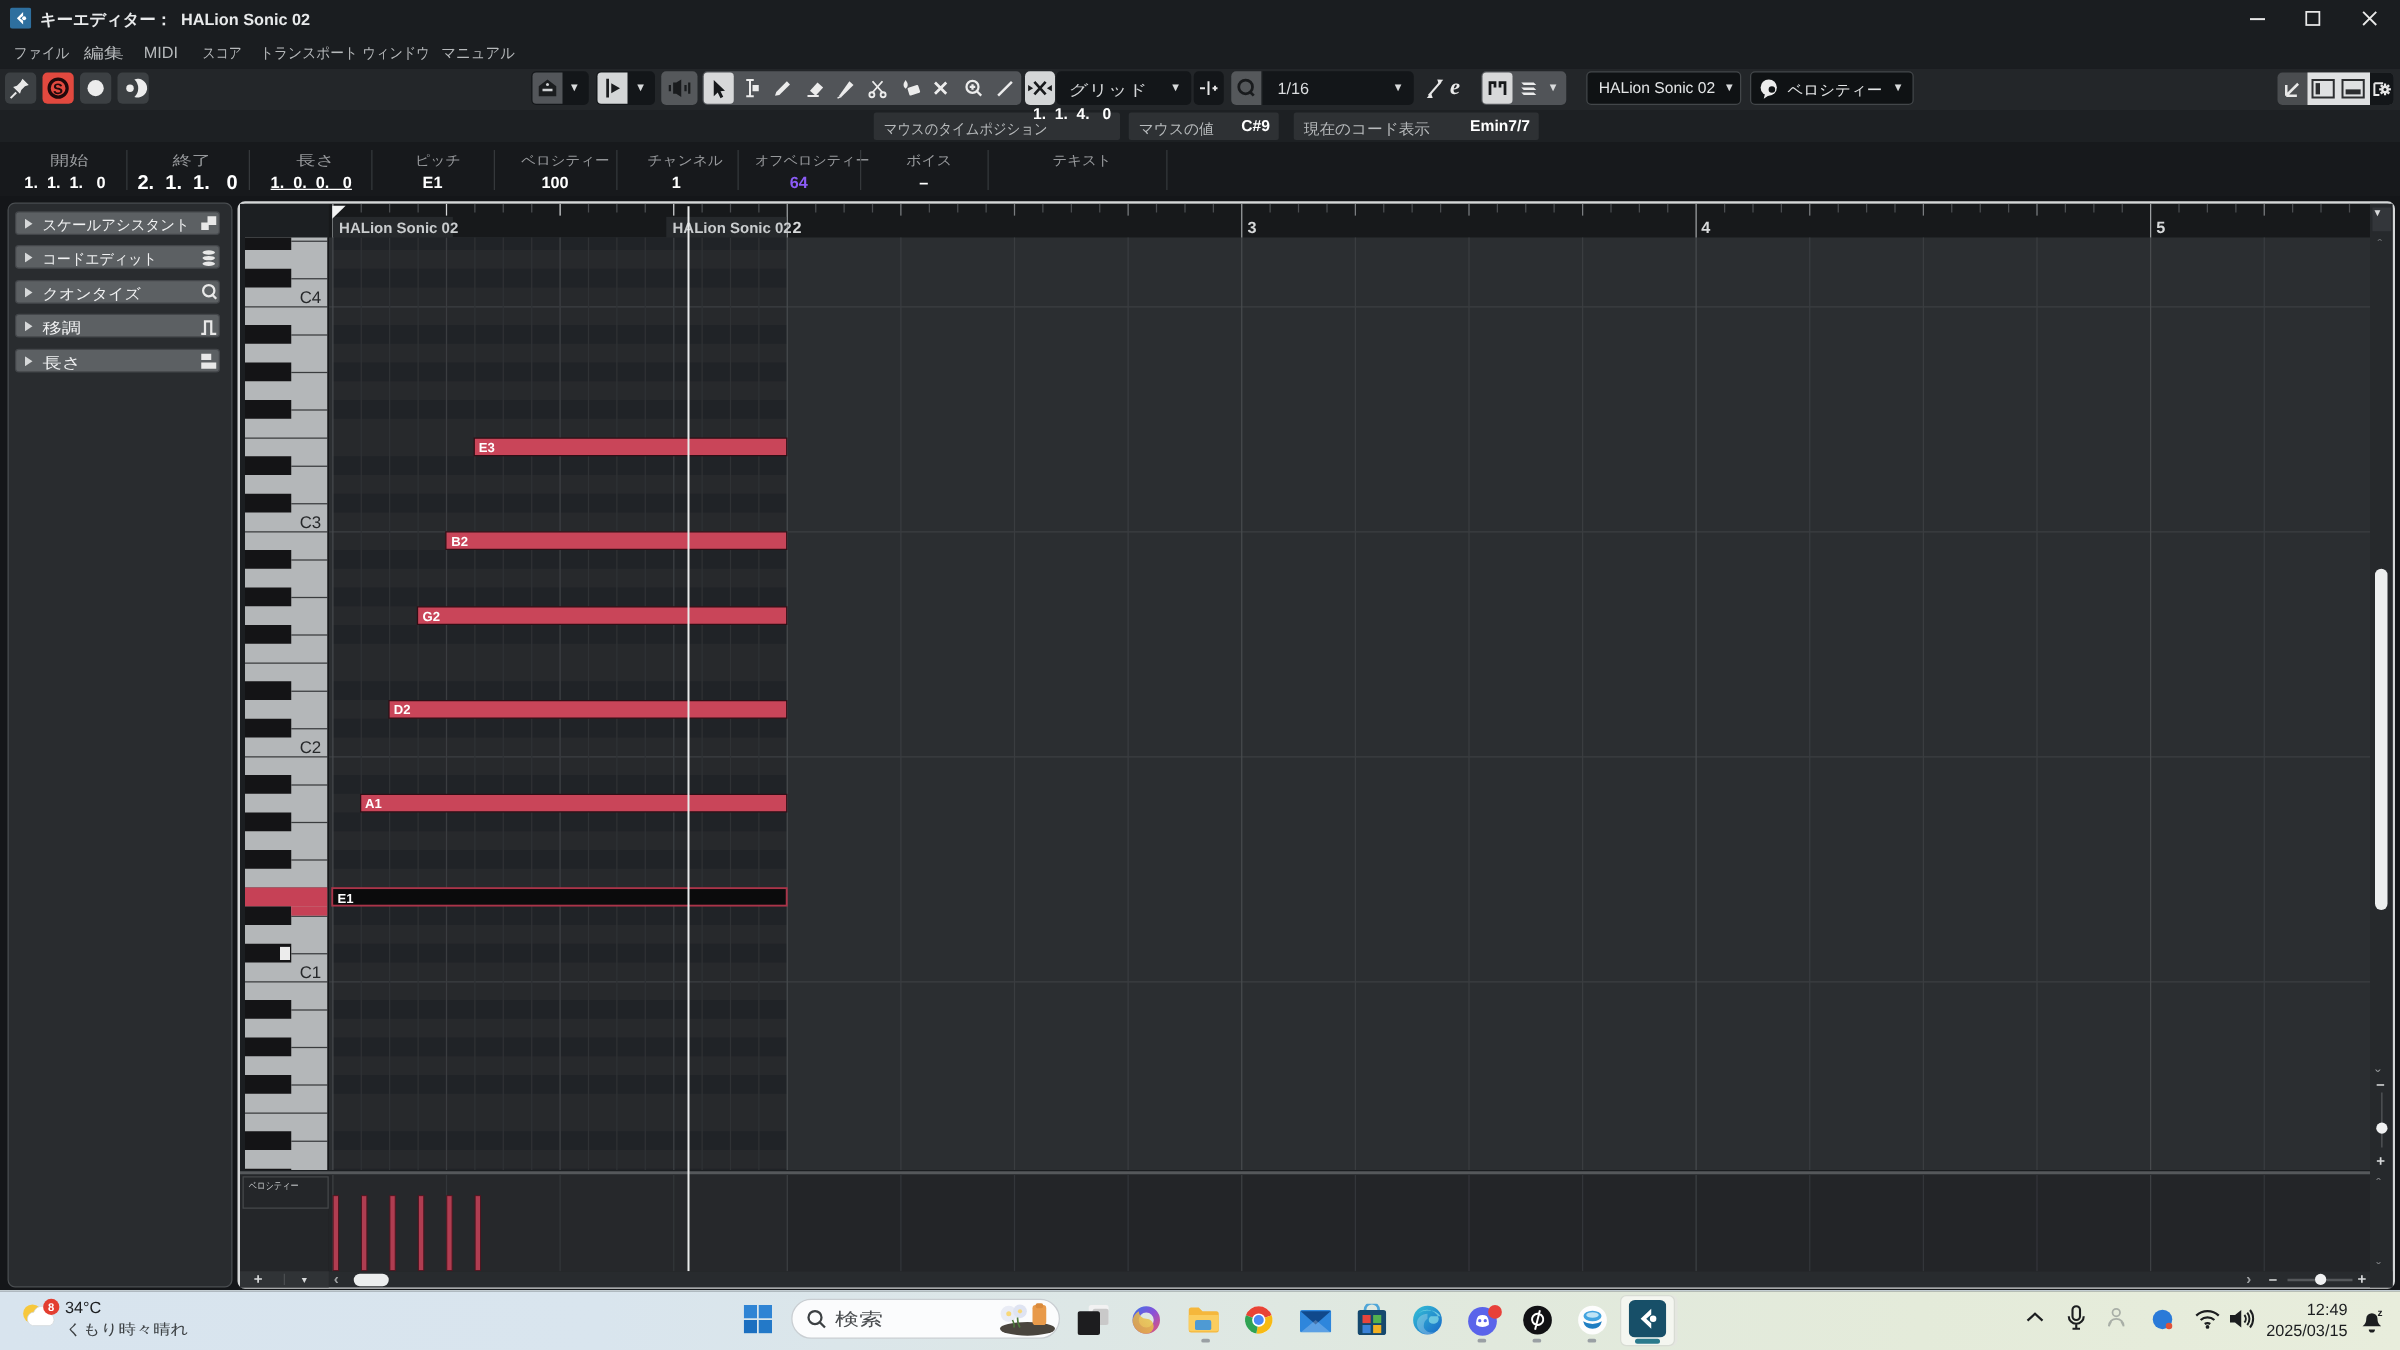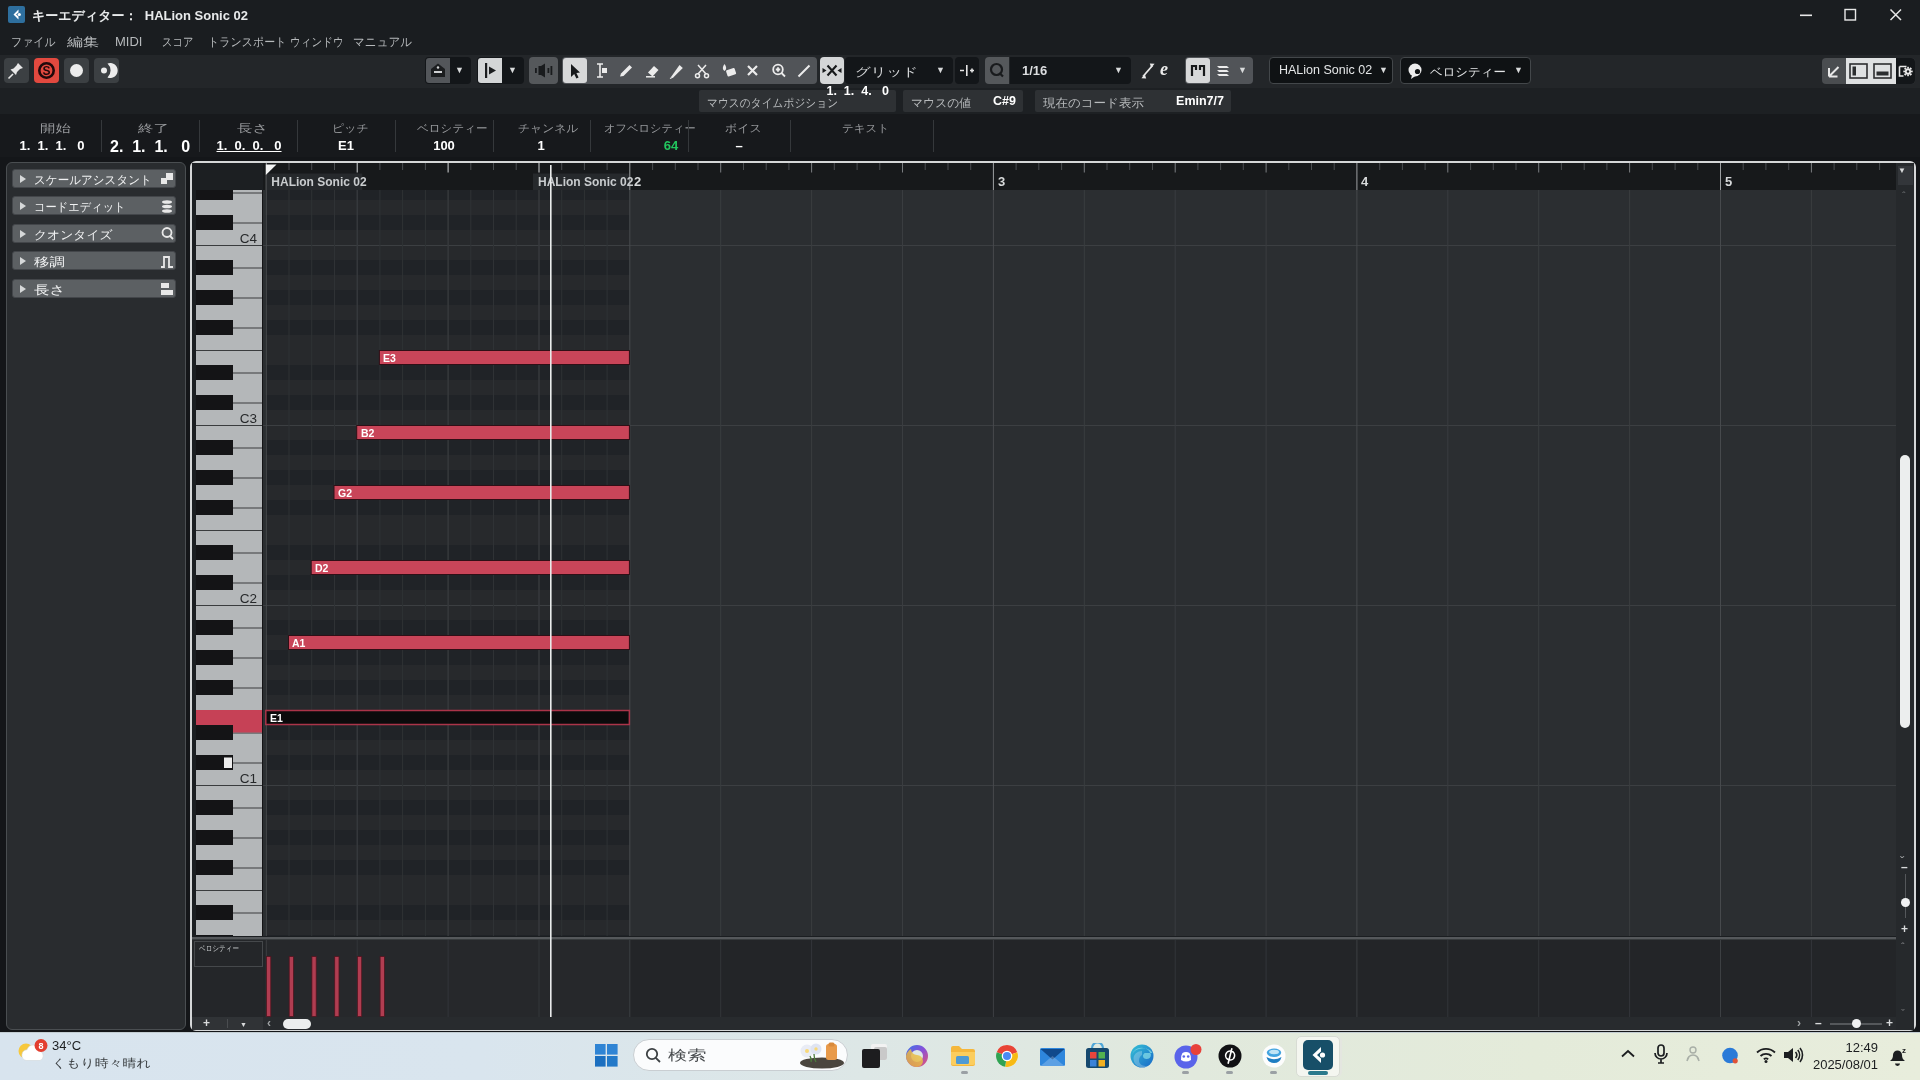--- a/index.html
+++ b/index.html
@@ -114,21 +114,21 @@
         <path d="M5 13.5 h4 M11.8 8 v11 M15 13.5 h4 M17 11.5 v4"></path>
       </g>
     </svg></div>
 <div style="position:absolute;left:985px;top:57px;width:24px;height:27px;background:#55585b;border-radius:4px 0 0 4px;"><svg width="24" height="27">
       <g stroke="#191b1d" stroke-width="2.2" fill="none">
         <circle cx="11.5" cy="12.5" r="5.5"></circle>
         <path d="M14.5 16 L18 19.5"></path>
       </g>
     </svg></div>
 <div style="position:absolute;left:1010px;top:57px;width:121px;height:27px;background:#131619;border-radius:0 4px 4px 0;"></div>
-<div style="position:absolute;left:1022px;top:63px;font-size:13px;color:#dcdee0;font-weight:bold;white-space:nowrap;">1/16</div>
+<div style="position:absolute;left:1022px;top:63px;font-size:13px;color:#dcdee0;font-weight:normal;white-space:nowrap;">1/16</div>
 <div style="position:absolute;left:1114px;top:65px;font-size:9px;color:#d8dadb;font-weight:normal;white-space:nowrap;">▼</div>
 <svg style="position:absolute;left:1136px;top:58px" width="24" height="25">
 <path d="M7 18.5 L16.5 7.5" stroke="#e8e8e8" stroke-width="1.8" fill="none"></path>
 <path d="M13.8 5.6 L18.6 5.7 L15.2 9.7 Z" fill="#e8e8e8"></path>
 <path d="M10.2 20.4 L5.4 20.3 L8.8 16.3 Z" fill="#e8e8e8"></path>
   </svg>
 <div style="position:absolute;left:1160px;top:59px;font-size:18px;color:#ececec;font-weight:normal;white-space:nowrap;"><i style="font-family:'Liberation Serif',serif;font-weight:bold">e</i></div>
 <div style="position:absolute;left:1185px;top:57px;width:68px;height:27px;background:#515458;border-radius:4px;"></div>
 <div style="position:absolute;left:1186px;top:58px;width:24px;height:25px;background:#d7d8d9;border-radius:3px;"><svg width="24" height="25">
       <path d="M6 18 V8 h4 v4 M18 18 V8 h-4 v4" stroke="#17191b" stroke-width="2.2" fill="none"></path>
@@ -195,21 +195,21 @@
 <div style="position:absolute;left:150px;top:138px;font-size:16px;color:#ffffff;font-weight:bold;white-space:nowrap;transform:translateX(-50%);">2.&nbsp; 1.&nbsp; 1.&nbsp; &nbsp;0</div>
 <div style="position:absolute;left:237.0px;top:121px;font-size:11px;color:#97999c;font-weight:normal;white-space:nowrap;transform:scaleX(1.399);transform-origin:0 50%;">長さ</div>
 <div style="position:absolute;left:249px;top:138px;font-size:13px;color:#ffffff;font-weight:bold;white-space:nowrap;transform:translateX(-50%);text-decoration:underline;">1.&nbsp; 0.&nbsp; 0.&nbsp; &nbsp;0</div>
 <div style="position:absolute;left:332.0px;top:121px;font-size:11px;color:#97999c;font-weight:normal;white-space:nowrap;transform:scaleX(1.088);transform-origin:0 50%;">ピッチ</div>
 <div style="position:absolute;left:346px;top:138px;font-size:13px;color:#ffffff;font-weight:bold;white-space:nowrap;transform:translateX(-50%);">E1</div>
 <div style="position:absolute;left:417.0px;top:121px;font-size:11px;color:#97999c;font-weight:normal;white-space:nowrap;transform:scaleX(1.049);transform-origin:0 50%;">ベロシティー</div>
 <div style="position:absolute;left:444px;top:138px;font-size:13px;color:#ffffff;font-weight:bold;white-space:nowrap;transform:translateX(-50%);">100</div>
 <div style="position:absolute;left:518.0px;top:121px;font-size:11px;color:#97999c;font-weight:normal;white-space:nowrap;transform:scaleX(1.072);transform-origin:0 50%;">チャンネル</div>
 <div style="position:absolute;left:541px;top:138px;font-size:13px;color:#ffffff;font-weight:bold;white-space:nowrap;transform:translateX(-50%);">1</div>
 <div style="position:absolute;left:604.0px;top:121px;font-size:11px;color:#97999c;font-weight:normal;white-space:nowrap;transform:scaleX(1.020);transform-origin:0 50%;">オフベロシティー</div>
-<div style="position:absolute;left:639px;top:138px;font-size:13px;color:#22c55e;font-weight:bold;white-space:nowrap;transform:translateX(-50%);margin-left:32px;">64</div>
+<div style="position:absolute;left:639px;top:138px;font-size:13px;color:#8b5cf6;font-weight:bold;white-space:nowrap;transform:translateX(-50%);">64</div>
 <div style="position:absolute;left:725.0px;top:121px;font-size:11px;color:#97999c;font-weight:normal;white-space:nowrap;transform:scaleX(1.088);transform-origin:0 50%;">ボイス</div>
 <div style="position:absolute;left:739px;top:138px;font-size:13px;color:#ffffff;font-weight:bold;white-space:nowrap;transform:translateX(-50%);">–</div>
 <div style="position:absolute;left:842.0px;top:121px;font-size:11px;color:#97999c;font-weight:normal;white-space:nowrap;transform:scaleX(1.049);transform-origin:0 50%;">テキスト</div>
 <div style="position:absolute;left:101px;top:120px;width:1px;height:32px;background:#35383b;"></div>
 <div style="position:absolute;left:199px;top:120px;width:1px;height:32px;background:#35383b;"></div>
 <div style="position:absolute;left:297px;top:120px;width:1px;height:32px;background:#35383b;"></div>
 <div style="position:absolute;left:395px;top:120px;width:1px;height:32px;background:#35383b;"></div>
 <div style="position:absolute;left:493px;top:120px;width:1px;height:32px;background:#35383b;"></div>
 <div style="position:absolute;left:590px;top:120px;width:1px;height:32px;background:#35383b;"></div>
 <div style="position:absolute;left:688px;top:120px;width:1px;height:32px;background:#35383b;"></div>
@@ -682,17 +682,17 @@
   </svg>
 <svg style="position:absolute;left:1782px;top:1045px" width="22" height="20">
 <path d="M2 7 h4 l5-4 v14 l-5-4 h-4 z" fill="#1c1e20"></path>
 <g fill="none" stroke="#1c1e20" stroke-width="1.6">
 <path d="M13.5 7 a4.5 4.5 0 0 1 0 6"></path>
       <path d="M15.8 5 a8 8 0 0 1 0 10"></path>
       <path d="M18 3 a11 11 0 0 1 0 14"></path>
     </g>
   </svg>
 <div style="position:absolute;left:0px;top:1040px;font-size:13px;color:#1c1e20;font-weight:normal;white-space:nowrap;left:auto;right:42px;">12:49</div>
-<div style="position:absolute;left:0px;top:1057px;font-size:13px;color:#1c1e20;font-weight:normal;white-space:nowrap;left:auto;right:42px;">2025/08/01</div>
+<div style="position:absolute;left:0px;top:1057px;font-size:13px;color:#1c1e20;font-weight:normal;white-space:nowrap;left:auto;right:42px;">2025/03/15</div>
 <svg style="position:absolute;left:1886px;top:1045px" width="22" height="24">
 <path d="M4 16 a7 7 0 0 0 3-6 a4.5 4.5 0 0 1 9 0 a7 7 0 0 0 3 6 z" fill="#1c1e20"></path>
 <path d="M9 18.5 a2.5 2.5 0 0 0 5 0" fill="#1c1e20"></path>
 <text x="16" y="8" font-size="8" font-weight="bold" fill="#1c1e20" font-family="Liberation Sans">z</text>
   </svg>
 </body></html>

